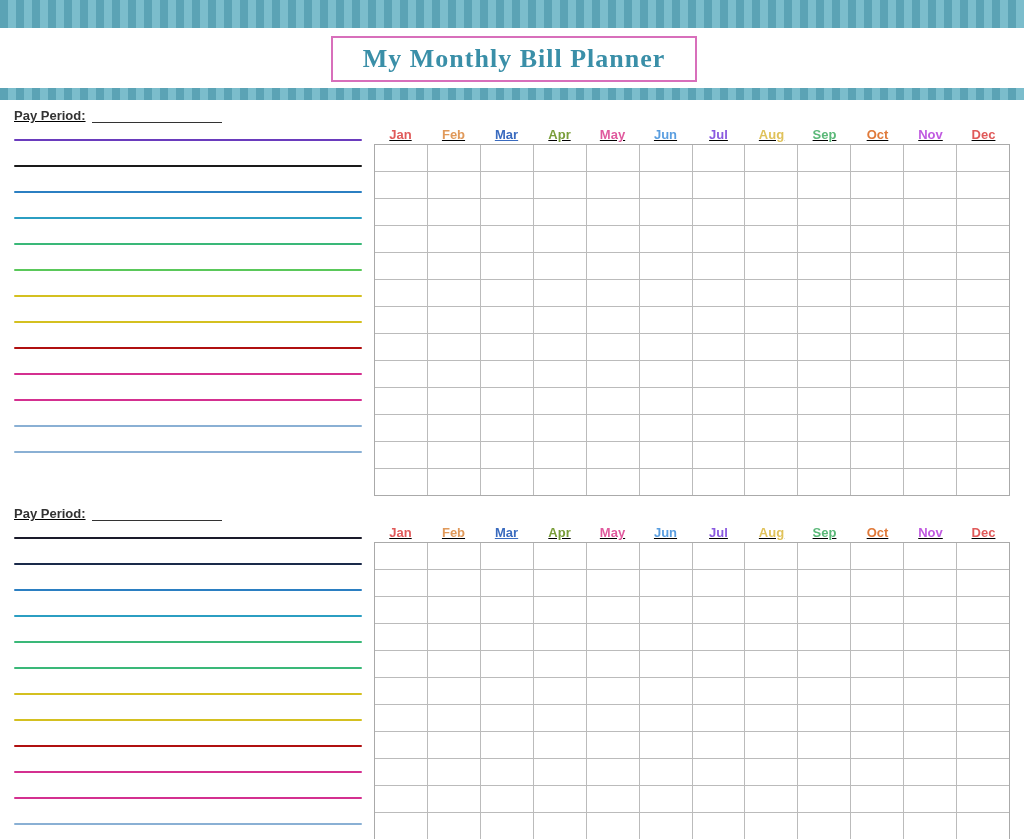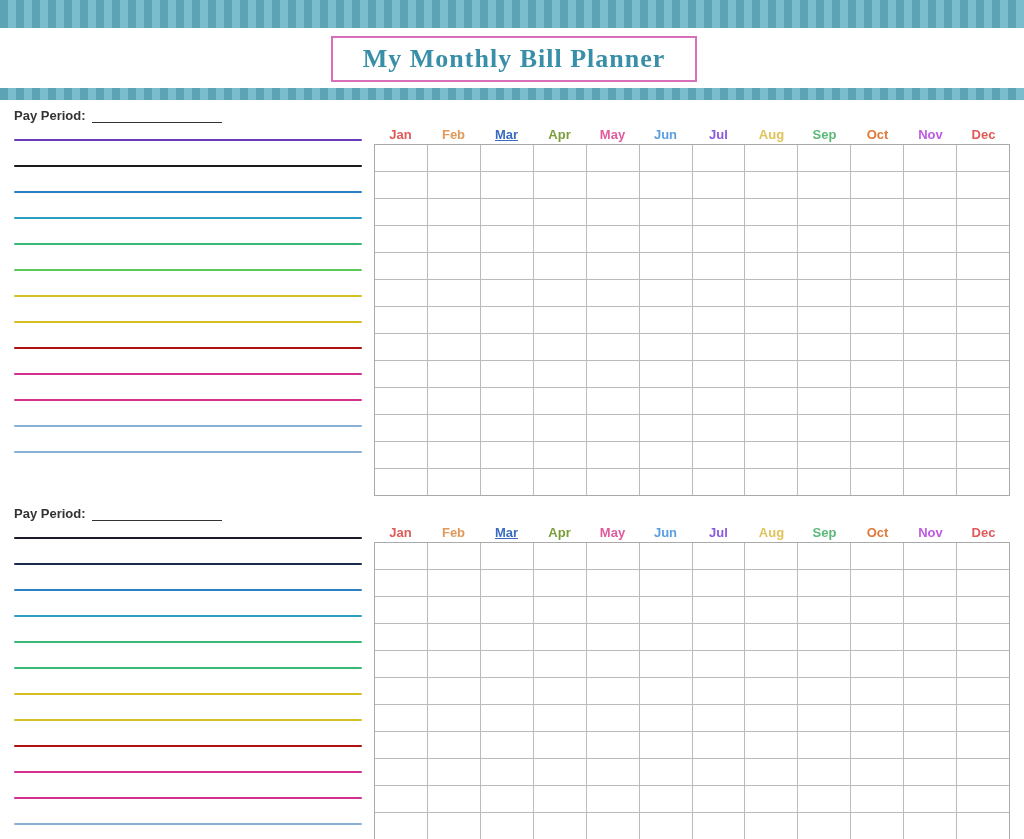--- a/index.html
+++ b/index.html
@@ -60,20 +60,21 @@
     }
 
     
     .main-content {
       padding: 8px 14px 8px 14px;
     }
 
     
     .section {
       margin-bottom: 10px;
+      text-decoration: underline;
     }
 
     
     .pay-period-row {
       display: flex;
       align-items: center;
       margin-bottom: 4px;
     }
     .pay-period-label {
       font-size: 13px;

